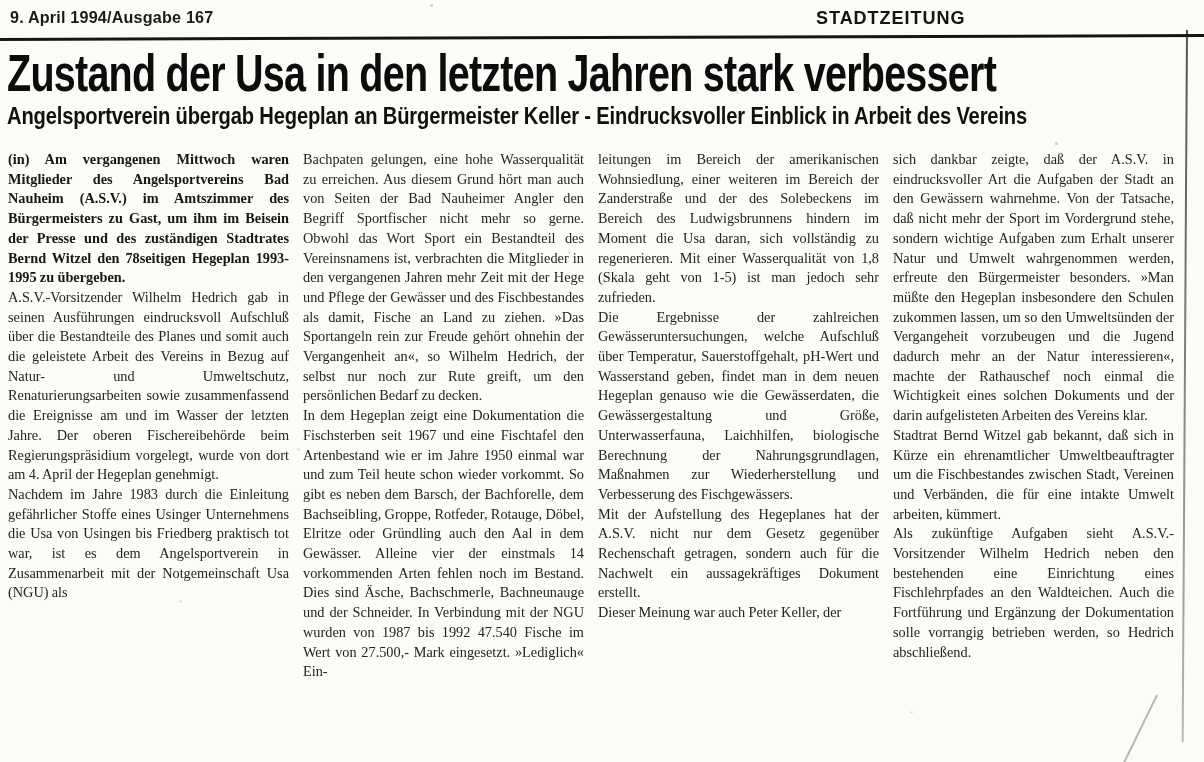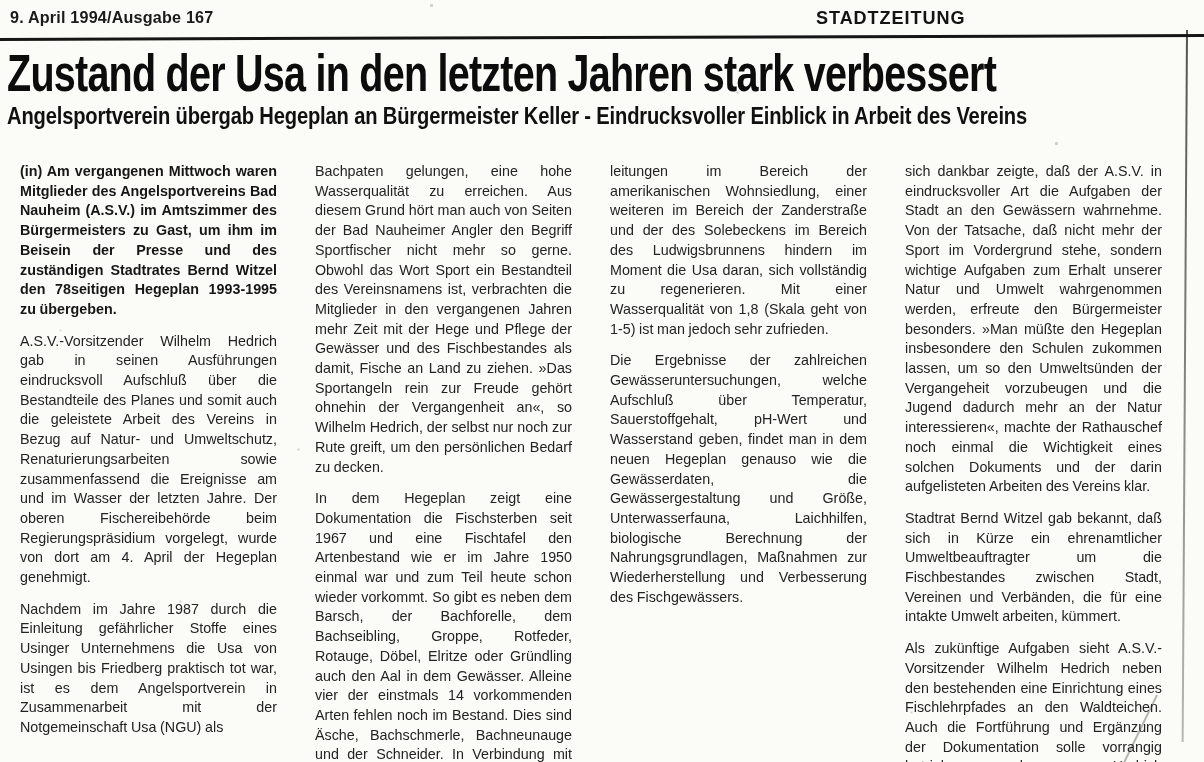--- a/index.html
+++ b/index.html
@@ -58,21 +58,21 @@
     overflow: hidden;
   }
   .column {
     width: 281px; flex: 0 0 281px;
     font-size: 14.3px; line-height: 19.7px;
     text-align: justify;
     word-spacing: -0.3px;
     color: #232323;
     overflow: hidden;
   }
-  .column p { margin: 12px; }
+  .column p { margin: 0; font-family: Liberation Serif, serif; }
   .column p.lead { font-weight: bold; color: #161616; }
 
   
   .edge-line {
     position: absolute; left: 1186px; top: 30px;
     width: 2px; height: 712px;
     background: linear-gradient(to bottom, rgba(25,25,25,0.75), rgba(25,25,25,0.3));
     transform: rotate(0.35deg); transform-origin: top center;
   }
   .corner-scratch {
@@ -107,31 +107,33 @@
   <div class="masthead-rule"></div>
 
   <h1 class="headline">Zustand der Usa in den letzten Jahren stark verbessert</h1>
   <h2 class="subheadline">Angelsportverein übergab Hegeplan an Bürgermeister Keller - Eindrucksvoller Einblick in Arbeit des Vereins</h2>
 
   <div class="article-body">
 
     <div class="column">
       <p class="lead">(in) Am vergangenen Mittwoch waren Mitglieder des Angelsportvereins Bad Nauheim (A.S.V.) im Amtszimmer des Bürgermeisters zu Gast, um ihm im Beisein der Presse und des zuständigen Stadtrates Bernd Witzel den 78seitigen Hegeplan 1993-1995 zu übergeben.</p>
       <p>A.S.V.-Vorsitzender Wilhelm Hedrich gab in seinen Ausführungen eindrucksvoll Aufschluß über die Bestandteile des Planes und somit auch die geleistete Arbeit des Vereins in Bezug auf Natur- und Umweltschutz, Renaturierungsarbeiten sowie zusammenfassend die Ereignisse am und im Wasser der letzten Jahre. Der oberen Fischereibehörde beim Regierungspräsidium vorgelegt, wurde von dort am 4. April der Hegeplan genehmigt.</p>
-      <p>Nachdem im Jahre 1987 durch die Einleitung gefährlicher Stoffe eines Usinger Unternehmens die Usa von Usingen bis Friedberg praktisch tot war, ist es dem Angelsportverein in Zusammenarbeit mit der Notgemeinschaft Usa (NGU) als</p>
+      <p>Nachdem im Jahre 1983 durch die Einleitung gefährlicher Stoffe eines Usinger Unternehmens die Usa von Usingen bis Friedberg praktisch tot war, ist es dem Angelsportverein in Zusammenarbeit mit der Notgemeinschaft Usa (NGU) als</p>
     </div>
 
     <div class="column">
       <p>Bachpaten gelungen, eine hohe Wasserqualität zu erreichen. Aus diesem Grund hört man auch von Seiten der Bad Nauheimer Angler den Begriff Sportfischer nicht mehr so gerne. Obwohl das Wort Sport ein Bestandteil des Vereinsnamens ist, verbrachten die Mitglieder in den vergangenen Jahren mehr Zeit mit der Hege und Pflege der Gewässer und des Fischbestandes als damit, Fische an Land zu ziehen. »Das Sportangeln rein zur Freude gehört ohnehin der Vergangenheit an«, so Wilhelm Hedrich, der selbst nur noch zur Rute greift, um den persönlichen Bedarf zu decken.</p>
       <p>In dem Hegeplan zeigt eine Dokumentation die Fischsterben seit 1967 und eine Fischtafel den Artenbestand wie er im Jahre 1950 einmal war und zum Teil heute schon wieder vorkommt. So gibt es neben dem Barsch, der Bachforelle, dem Bachseibling, Groppe, Rotfeder, Rotauge, Döbel, Elritze oder Gründling auch den Aal in dem Gewässer. Alleine vier der einstmals 14 vorkommenden Arten fehlen noch im Bestand. Dies sind Äsche, Bachschmerle, Bachneunauge und der Schneider. In Verbindung mit der NGU wurden von 1987 bis 1992 47.540 Fische im Wert von 27.500,- Mark eingesetzt. »Lediglich« Ein-</p>
     </div>
 
     <div class="column">
       <p>leitungen im Bereich der amerikanischen Wohnsiedlung, einer weiteren im Bereich der Zanderstraße und der des Solebeckens im Bereich des Ludwigsbrunnens hindern im Moment die Usa daran, sich vollständig zu regenerieren. Mit einer Wasserqualität von 1,8 (Skala geht von 1-5) ist man jedoch sehr zufrieden.</p>
       <p>Die Ergebnisse der zahlreichen Gewässeruntersuchungen, welche Aufschluß über Temperatur, Sauerstoffgehalt, pH-Wert und Wasserstand geben, findet man in dem neuen Hegeplan genauso wie die Gewässerdaten, die Gewässergestaltung und Größe, Unterwasserfauna, Laichhilfen, biologische Berechnung der Nahrungsgrundlagen, Maßnahmen zur Wiederherstellung und Verbesserung des Fischgewässers.</p>
+      <p>Mit der Aufstellung des Hegeplanes hat der A.S.V. nicht nur dem Gesetz gegenüber Rechenschaft getragen, sondern auch für die Nachwelt ein aussagekräftiges Dokument erstellt.</p>
+      <p>Dieser Meinung war auch Peter Keller, der</p>
     </div>
 
     <div class="column">
       <p>sich dankbar zeigte, daß der A.S.V. in eindrucksvoller Art die Aufgaben der Stadt an den Gewässern wahrnehme. Von der Tatsache, daß nicht mehr der Sport im Vordergrund stehe, sondern wichtige Aufgaben zum Erhalt unserer Natur und Umwelt wahrgenommen werden, erfreute den Bürgermeister besonders. »Man müßte den Hegeplan insbesondere den Schulen zukommen lassen, um so den Umweltsünden der Vergangeheit vorzubeugen und die Jugend dadurch mehr an der Natur interessieren«, machte der Rathauschef noch einmal die Wichtigkeit eines solchen Dokuments und der darin aufgelisteten Arbeiten des Vereins klar.</p>
       <p>Stadtrat Bernd Witzel gab bekannt, daß sich in Kürze ein ehrenamtlicher Umweltbeauftragter um die Fischbestandes zwischen Stadt, Vereinen und Verbänden, die für eine intakte Umwelt arbeiten, kümmert.</p>
       <p>Als zukünftige Aufgaben sieht A.S.V.-Vorsitzender Wilhelm Hedrich neben den bestehenden eine Einrichtung eines Fischlehrpfades an den Waldteichen. Auch die Fortführung und Ergänzung der Dokumentation solle vorrangig betrieben werden, so Hedrich abschließend.</p>
     </div>
 
   </div>
 

